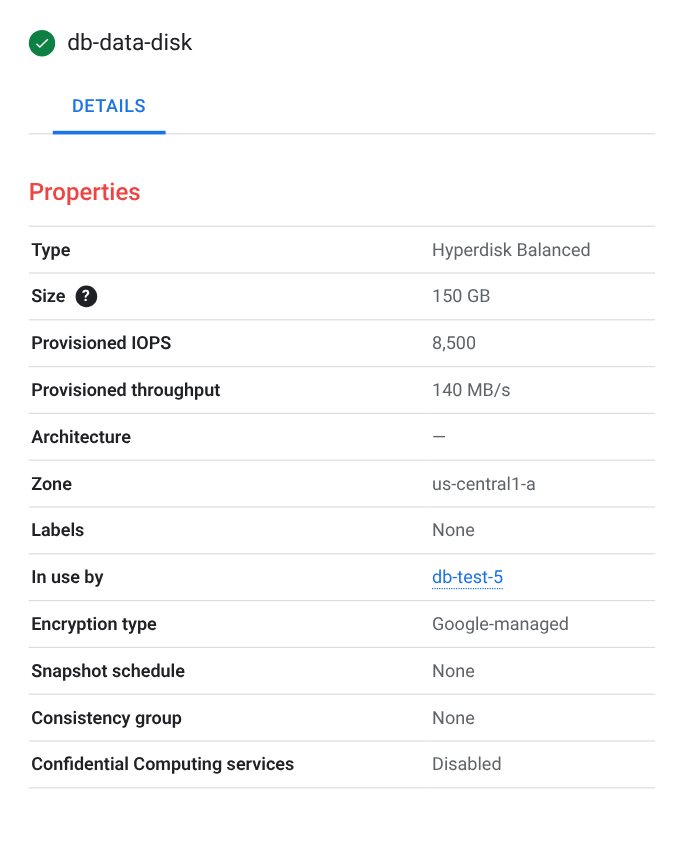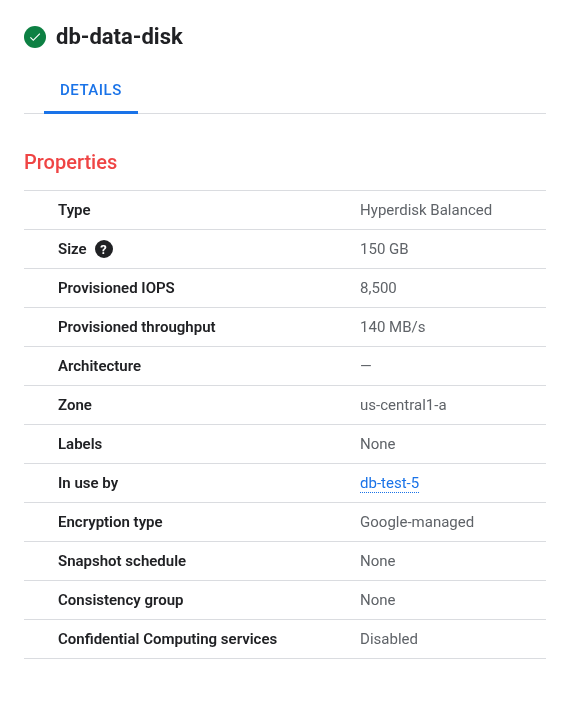--- a/index.html
+++ b/index.html
@@ -29,22 +29,22 @@
       align-items: center;
       justify-content: center;
       flex-shrink: 0;
     }
     .status-icon svg {
       width: 14px;
       height: 14px;
       fill: #fff;
     }
     .title {
-      font-size: 22px;
-      font-weight: 700;
+      font-size: 19px;
+      font-weight: 400;
       color: #202124;
     }
     .tabs {
       display: flex;
       border-bottom: 1px solid #dadce0;
       gap: 32px;
       padding-left: 20px;
       margin-bottom: 36px;
     }
     .tab {
@@ -81,21 +81,20 @@
       padding: 10px 2px;
       font-size: 15px;
       vertical-align: middle;
     }
     .prop-label {
       font-weight: 600;
       color: #202124;
       display: flex;
       align-items: center;
       gap: 8px;
-      margin-left: 32px;
     }
     .prop-value {
       color: #5f6368;
       font-weight: 400;
     }
     .help-icon {
       width: 18px;
       height: 18px;
       border-radius: 50%;
       background: #202124;

